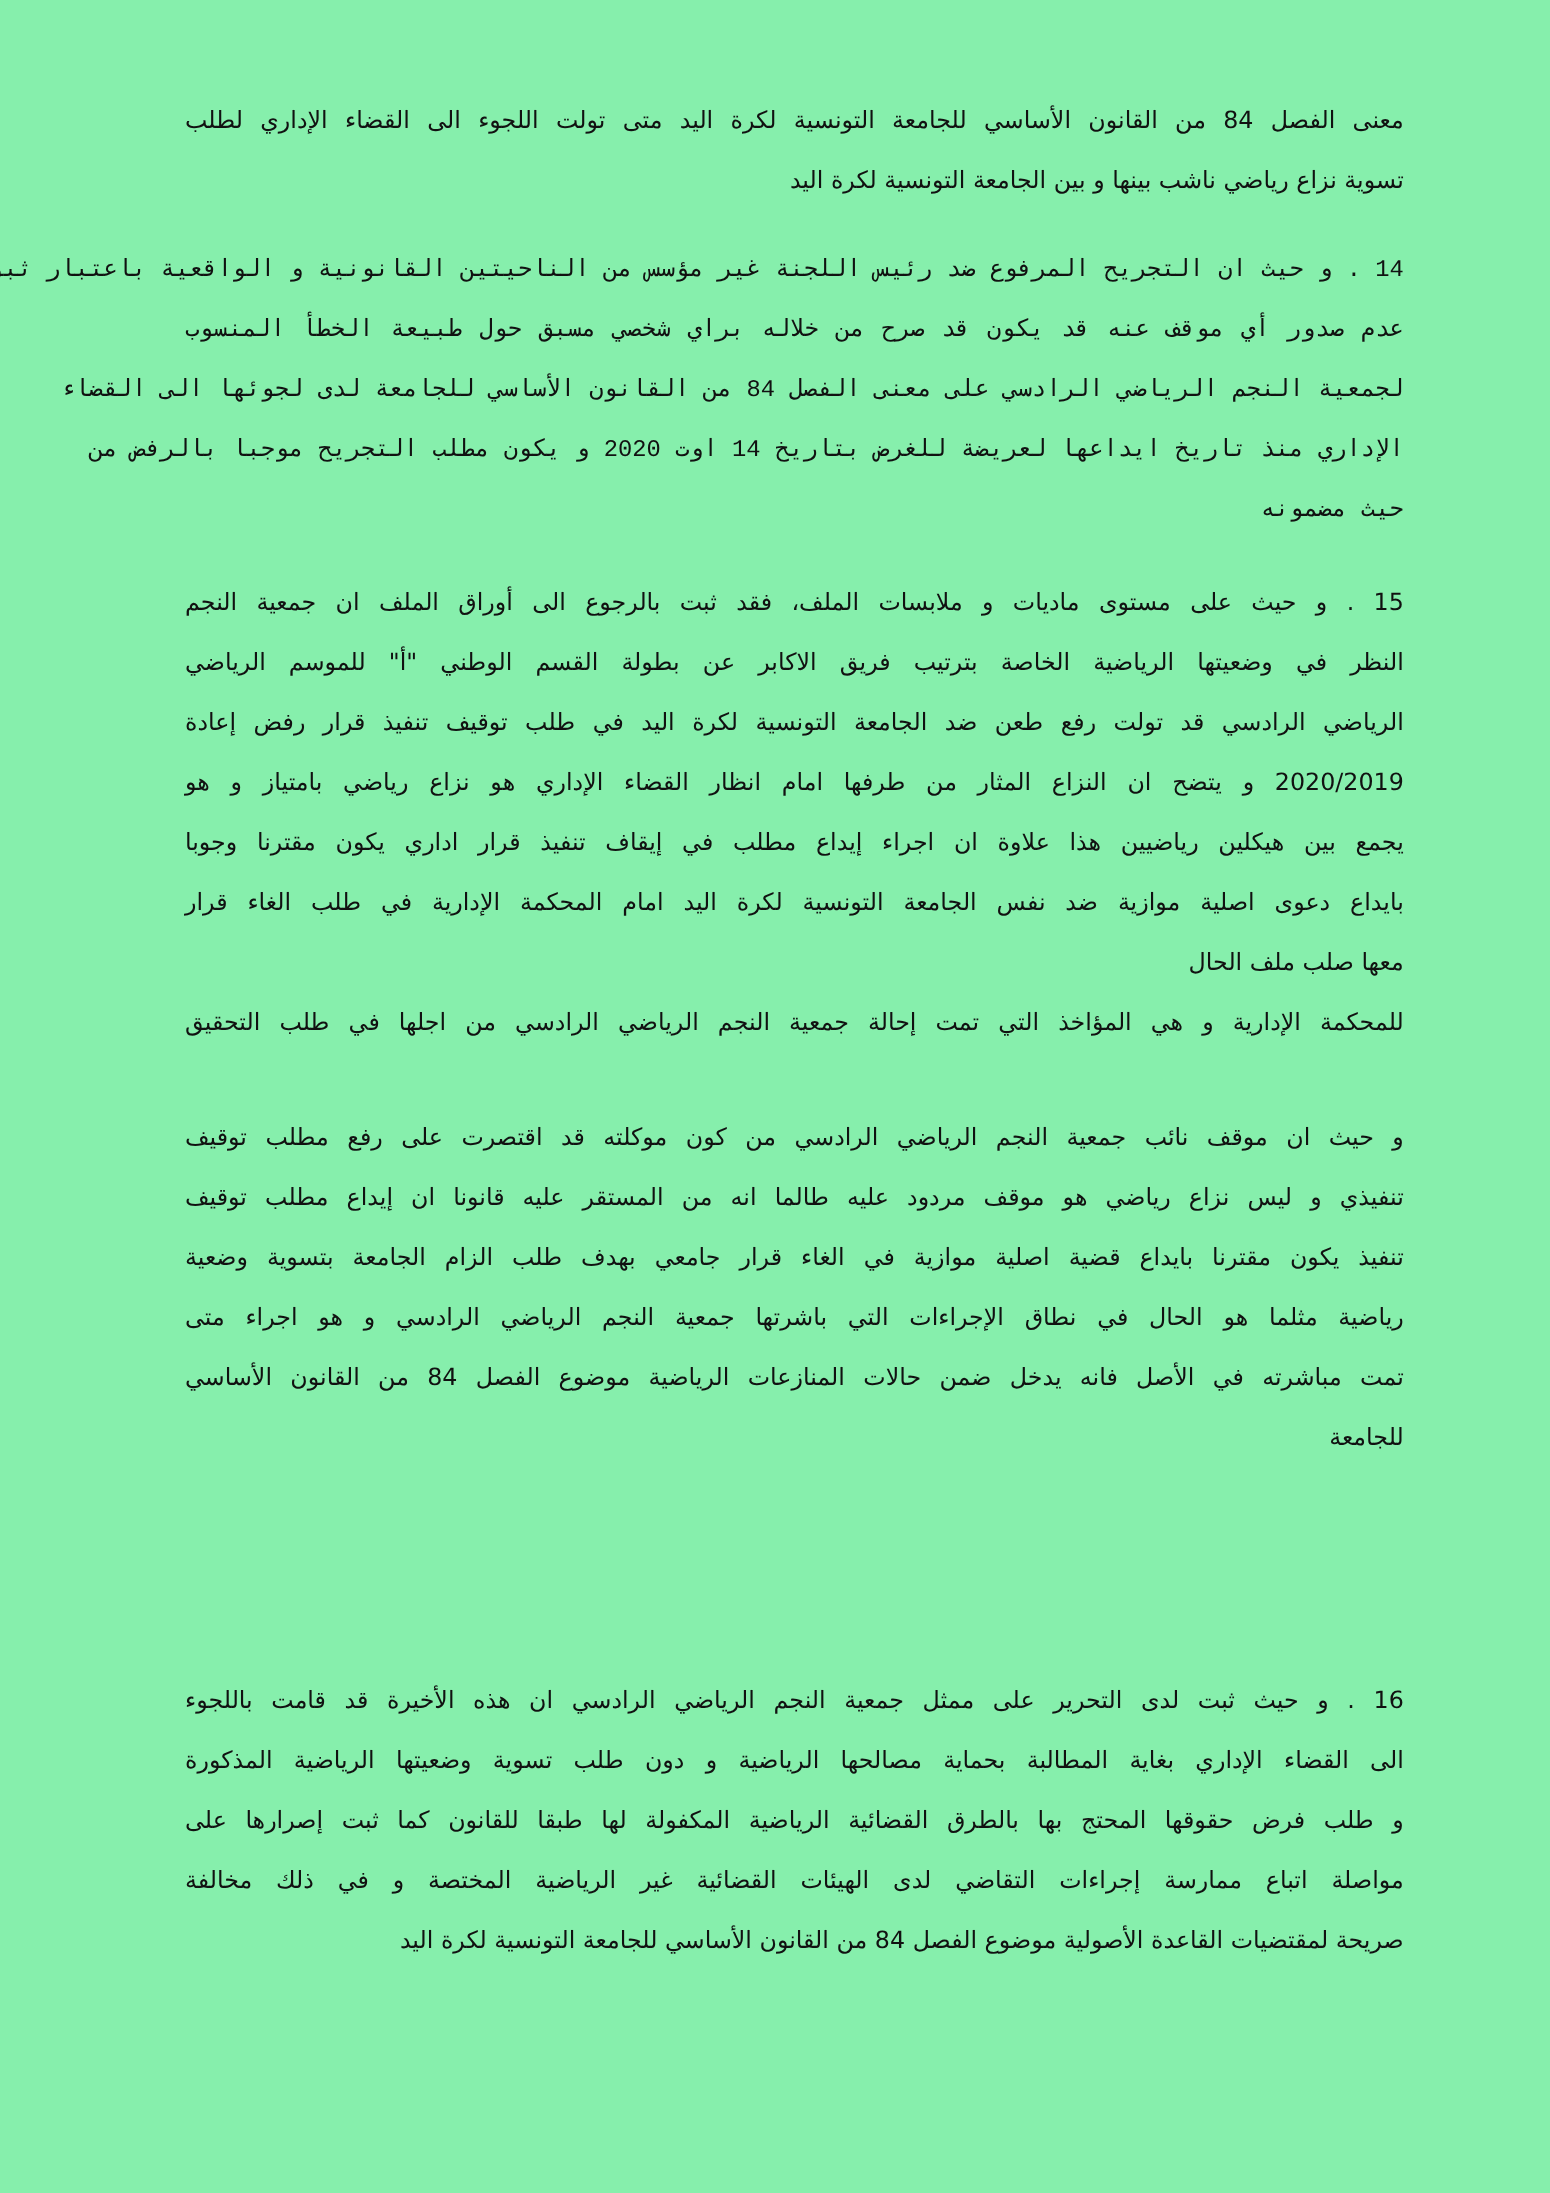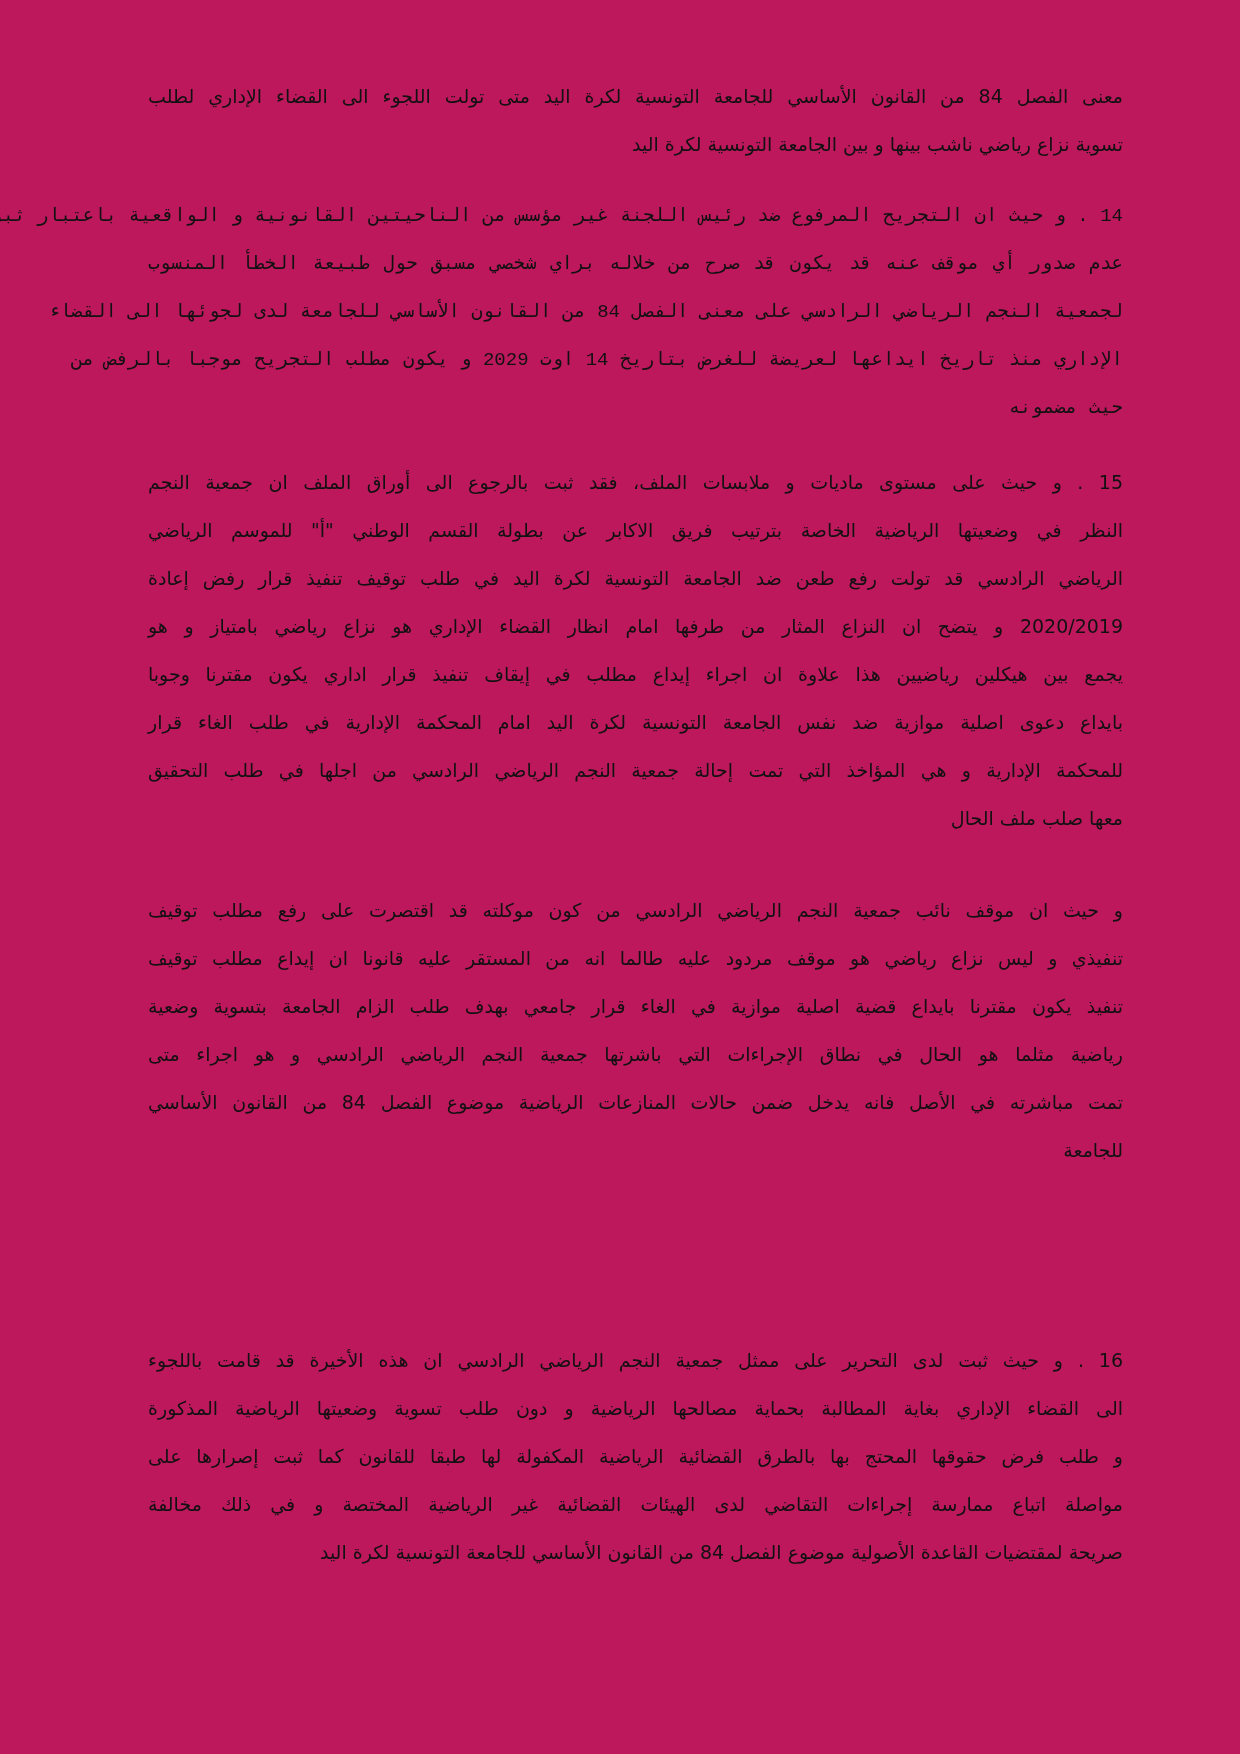--- a/index.html
+++ b/index.html
@@ -12,21 +12,21 @@
       height: 1754px;
       position: relative;
       overflow: hidden;
     }
     .page {
       position: absolute;
       left: 0;
       top: 0;
       width: 1240px;
       height: 1754px;
-      background: #be185d;
+      background: #86efac;
     }
     .text-block {
       position: absolute;
       right: 117px;
       width: 975px;
       direction: rtl;
       font-family: "DejaVu Sans", "Liberation Sans", sans-serif;
       font-size: 19px;
       color: #111111;
     }
@@ -50,33 +50,33 @@
 
   <div class="text-block" style="top:72px;">
     <span class="line">معنى الفصل 84 من القانون الأساسي للجامعة التونسية لكرة اليد متى تولت اللجوء الى القضاء الإداري لطلب</span>
     <span class="line last">تسوية نزاع رياضي ناشب بينها و بين الجامعة التونسية لكرة اليد</span>
   </div>
 
   <div class="text-block" style="top:192px;font-family:Liberation Mono, monospace;">
     <span class="line">14 . و حيث ان التجريح المرفوع ضد رئيس اللجنة غير مؤسس من الناحيتين القانونية و الواقعية باعتبار ثبوت</span>
     <span class="line">عدم صدور أي موقف عنه قد يكون قد صرح من خلاله براي شخصي مسبق حول طبيعة الخطأ المنسوب</span>
     <span class="line">لجمعية النجم الرياضي الرادسي على معنى الفصل 84 من القانون الأساسي للجامعة لدى لجوئها الى القضاء</span>
-    <span class="line">الإداري منذ تاريخ ايداعها لعريضة للغرض بتاريخ 14 اوت 2029 و يكون مطلب التجريح موجبا بالرفض من</span>
+    <span class="line">الإداري منذ تاريخ ايداعها لعريضة للغرض بتاريخ 14 اوت 2020 و يكون مطلب التجريح موجبا بالرفض من</span>
     <span class="line last">حيث مضمونه</span>
   </div>
 
   <div class="text-block" style="top:458px;">
     <span class="line">15 . و حيث على مستوى ماديات و ملابسات الملف، فقد ثبت بالرجوع الى أوراق الملف ان جمعية النجم</span>
     <span class="line">النظر في وضعيتها الرياضية الخاصة بترتيب فريق الاكابر عن بطولة القسم الوطني "أ" للموسم الرياضي</span>
     <span class="line">الرياضي الرادسي قد تولت رفع طعن ضد الجامعة التونسية لكرة اليد في طلب توقيف تنفيذ قرار رفض إعادة</span>
     <span class="line">2020/2019 و يتضح ان النزاع المثار من طرفها امام انظار القضاء الإداري هو نزاع رياضي بامتياز و هو</span>
     <span class="line">يجمع بين هيكلين رياضيين هذا علاوة ان اجراء إيداع مطلب في إيقاف تنفيذ قرار اداري يكون مقترنا وجوبا</span>
     <span class="line">بايداع دعوى اصلية موازية ضد نفس الجامعة التونسية لكرة اليد امام المحكمة الإدارية في طلب الغاء قرار</span>
+    <span class="line last">معها صلب ملف الحال</span>
     <span class="line">للمحكمة الإدارية و هي المؤاخذ التي تمت إحالة جمعية النجم الرياضي الرادسي من اجلها في طلب التحقيق</span>
-    <span class="line last">معها صلب ملف الحال</span>
   </div>
 
   <div class="text-block" style="top:886px;">
     <span class="line">و حيث ان موقف نائب جمعية النجم الرياضي الرادسي من كون موكلته قد اقتصرت على رفع مطلب توقيف</span>
     <span class="line">تنفيذي و ليس نزاع رياضي هو موقف مردود عليه طالما انه من المستقر عليه قانونا ان إيداع مطلب توقيف</span>
     <span class="line">تنفيذ يكون مقترنا بايداع قضية اصلية موازية في الغاء قرار جامعي بهدف طلب الزام الجامعة بتسوية وضعية</span>
     <span class="line">رياضية مثلما هو الحال في نطاق الإجراءات التي باشرتها جمعية النجم الرياضي الرادسي و هو اجراء متى</span>
     <span class="line">تمت مباشرته في الأصل فانه يدخل ضمن حالات المنازعات الرياضية موضوع الفصل 84 من القانون الأساسي</span>
     <span class="line last">للجامعة</span>
   </div>

